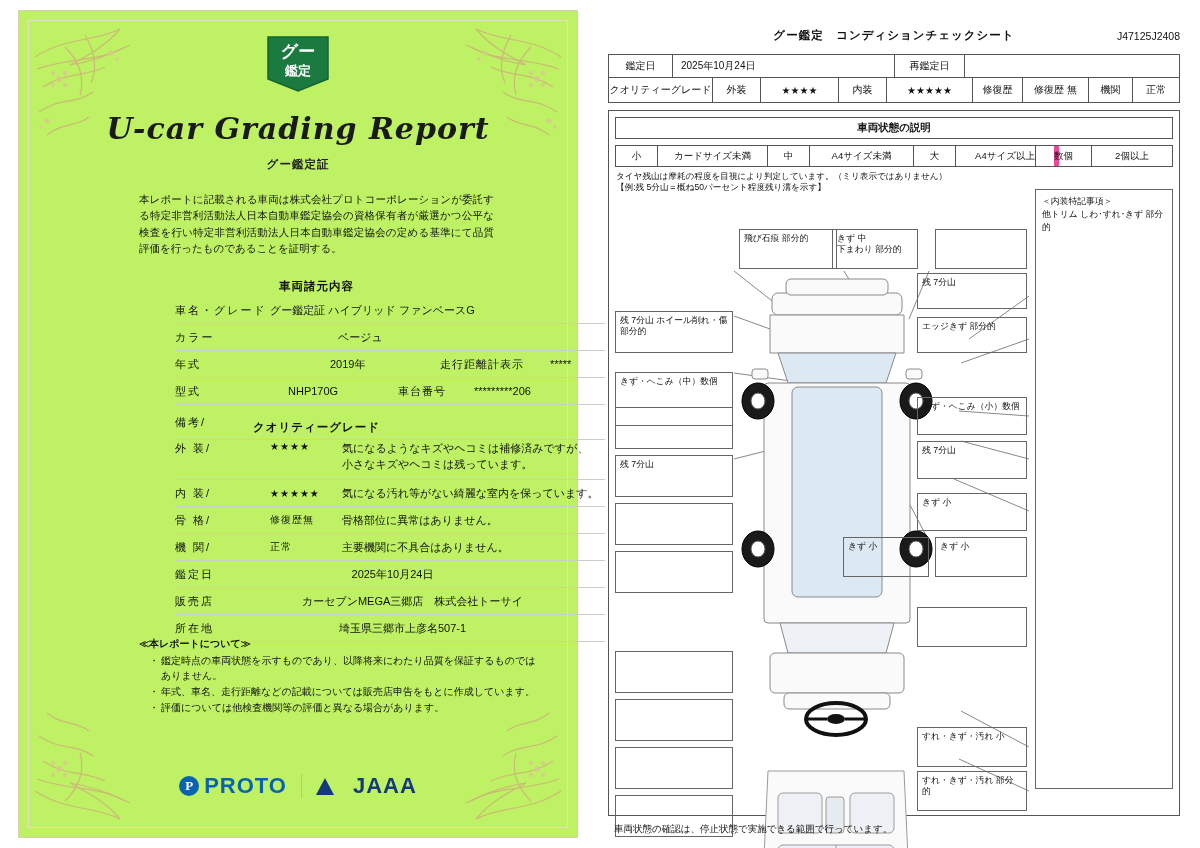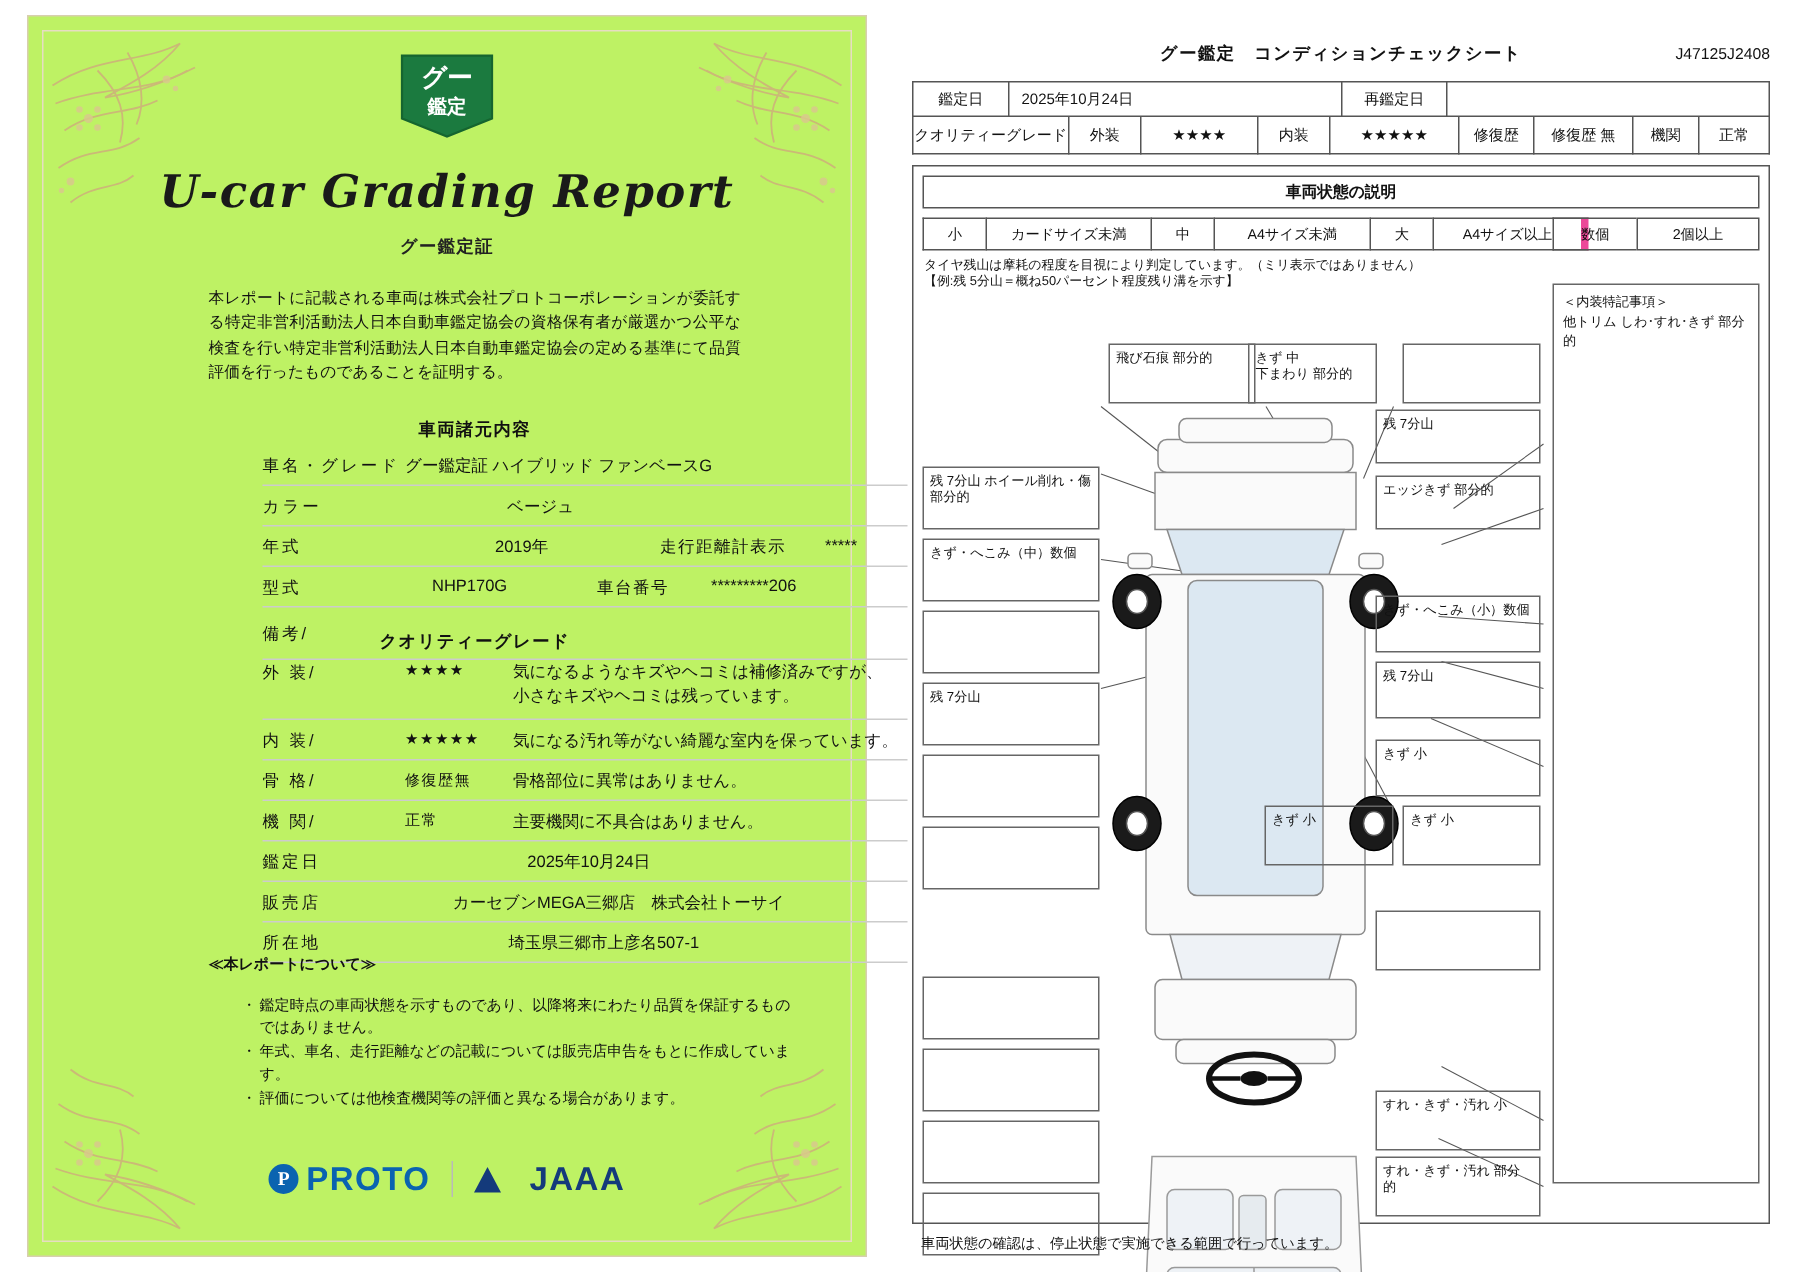--- a/index.html
+++ b/index.html
@@ -57,21 +57,21 @@
 
   .tbl{position:absolute;left:120px;width:430px;font-size:11px;margin-left:36px;}
   .row{display:flex;align-items:center;border-bottom:1px solid #ccc;min-height:22px;padding:2px 0;}
   .row .lbl{width:95px;flex:none;letter-spacing:2px;font-size:11px;}
   .row .val{flex:1;font-size:11px;}
   .row .lbl2{width:92px;flex:none;font-size:11px;letter-spacing:1px;}
   .stars{letter-spacing:1px;font-size:10px;}
 
   .notes{position:absolute;left:120px;width:400px;font-size:10px;line-height:1.5;font-family:Liberation Serif, serif;}
   .notes .nh{font-weight:bold;margin-bottom:2px;}
-  .notes ul{margin:12px;padding-left:12px;list-style:none;}
+  .notes ul{margin:0;padding-left:12px;list-style:none;}
   .notes li{position:relative;padding-left:10px;margin-bottom:1px;}
   .notes li:before{content:"・";position:absolute;left:-2px;top:0;}
 
   .logos{position:absolute;left:0;right:0;bottom:38px;display:flex;justify-content:center;align-items:center;gap:14px;}
   .proto{display:flex;align-items:center;gap:5px;}
   .proto-mark{width:20px;height:20px;border-radius:50%;background:#0a63b0;color:#fff;font-weight:bold;font-size:13px;display:flex;align-items:center;justify-content:center;font-family:"Liberation Serif",serif;}
   .proto-txt{font-size:22px;font-weight:bold;color:#0a63b0;letter-spacing:1px;font-family:"Liberation Sans",sans-serif;}
   .divider{width:1px;height:24px;background:#b9b9b9;}
   .jaaa{display:flex;align-items:center;gap:19px;}
   .jaaa-mark{width:0;height:0;border-left:9px solid transparent;border-right:9px solid transparent;border-bottom:17px solid #143a7b;}
@@ -411,21 +411,21 @@
           <rect x="44" y="592" width="44" height="40" rx="5" fill="#eef2f6"></rect>
           <rect x="116" y="592" width="44" height="40" rx="5" fill="#eef2f6"></rect>
           <rect x="92" y="596" width="18" height="36" rx="3" fill="#e6ebef"></rect>
           <rect x="44" y="644" width="116" height="40" rx="5" fill="#eef2f6"></rect>
           <line x1="102" y1="644" x2="102" y2="684"></line>
         </g>
       </svg>
 
       <div class="noteblk" style="left:6px;top:200px;width:118px;height:42px;">残 7分山
 ホイール削れ・傷 部分的</div>
-      <div class="noteblk" style="left:6px;top:248px;width:118px;height:42px;">きず・へこみ（中）数個</div>
+      <div class="noteblk" style="left:6px;top:261px;width:118px;height:54px;">きず・へこみ（中）数個</div>
       <div class="noteblk" style="left:6px;top:296px;width:118px;height:42px;"></div>
       <div class="noteblk" style="left:6px;top:344px;width:118px;height:42px;">残 7分山</div>
       <div class="noteblk" style="left:6px;top:392px;width:118px;height:42px;"></div>
       <div class="noteblk" style="left:6px;top:440px;width:118px;height:42px;"></div>
       <div class="noteblk" style="left:6px;top:540px;width:118px;height:42px;"></div>
       <div class="noteblk" style="left:6px;top:588px;width:118px;height:42px;"></div>
       <div class="noteblk" style="left:6px;top:636px;width:118px;height:42px;"></div>
       <div class="noteblk" style="left:6px;top:684px;width:118px;height:42px;"></div>
 
       <div class="noteblk" style="left:130px;top:118px;width:98px;height:40px;">飛び石痕 部分的</div>

